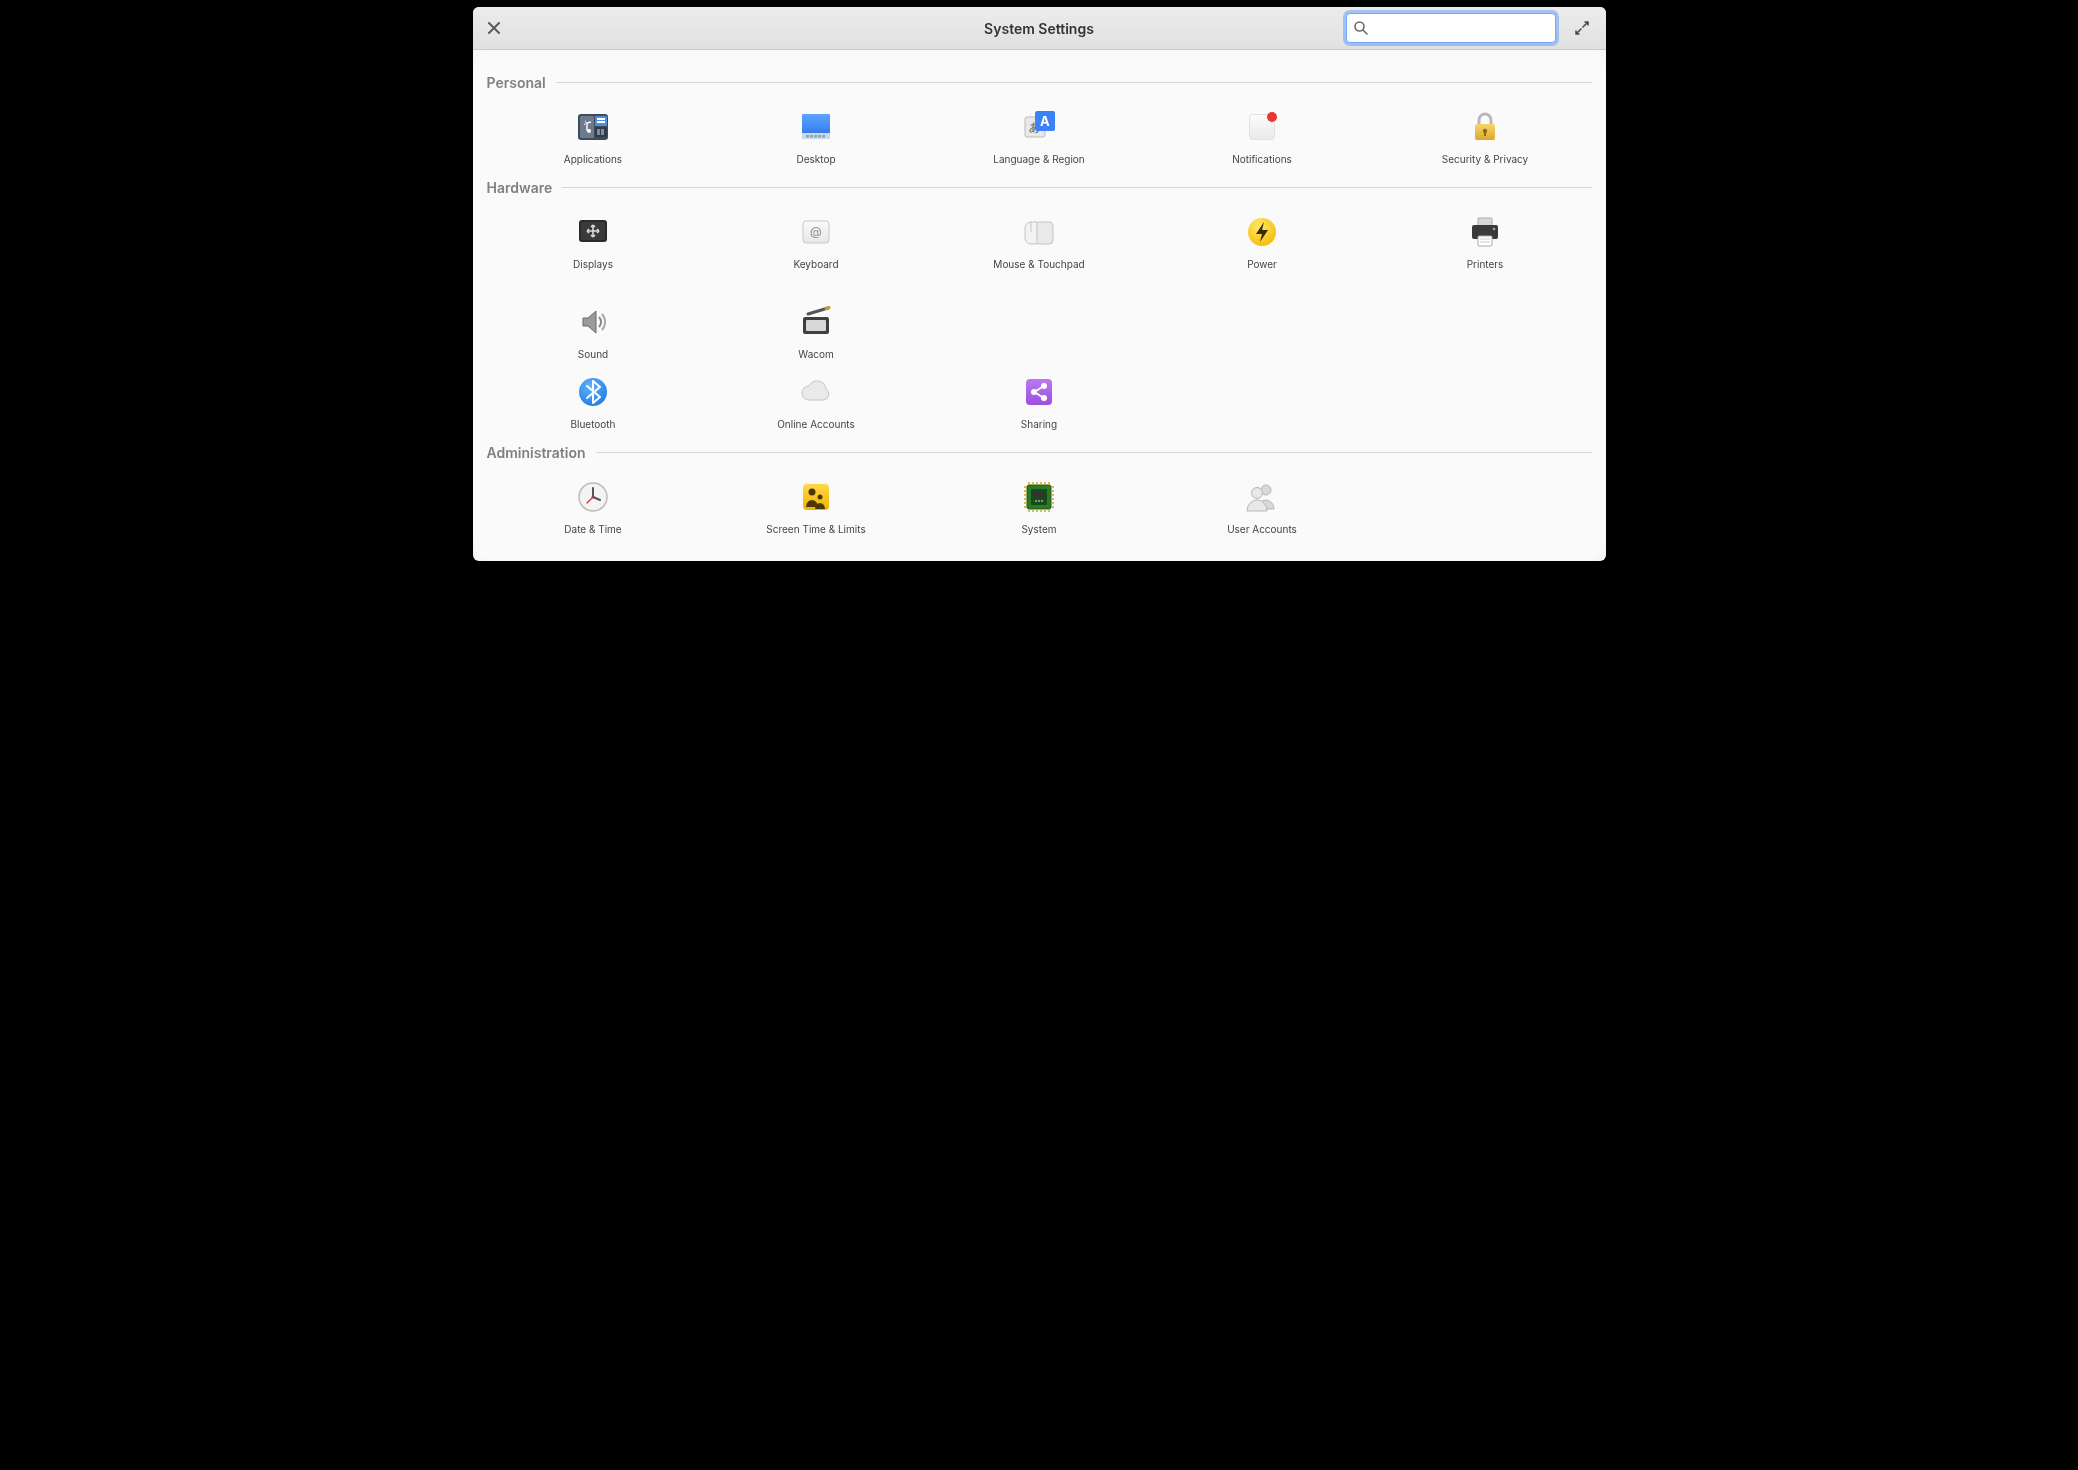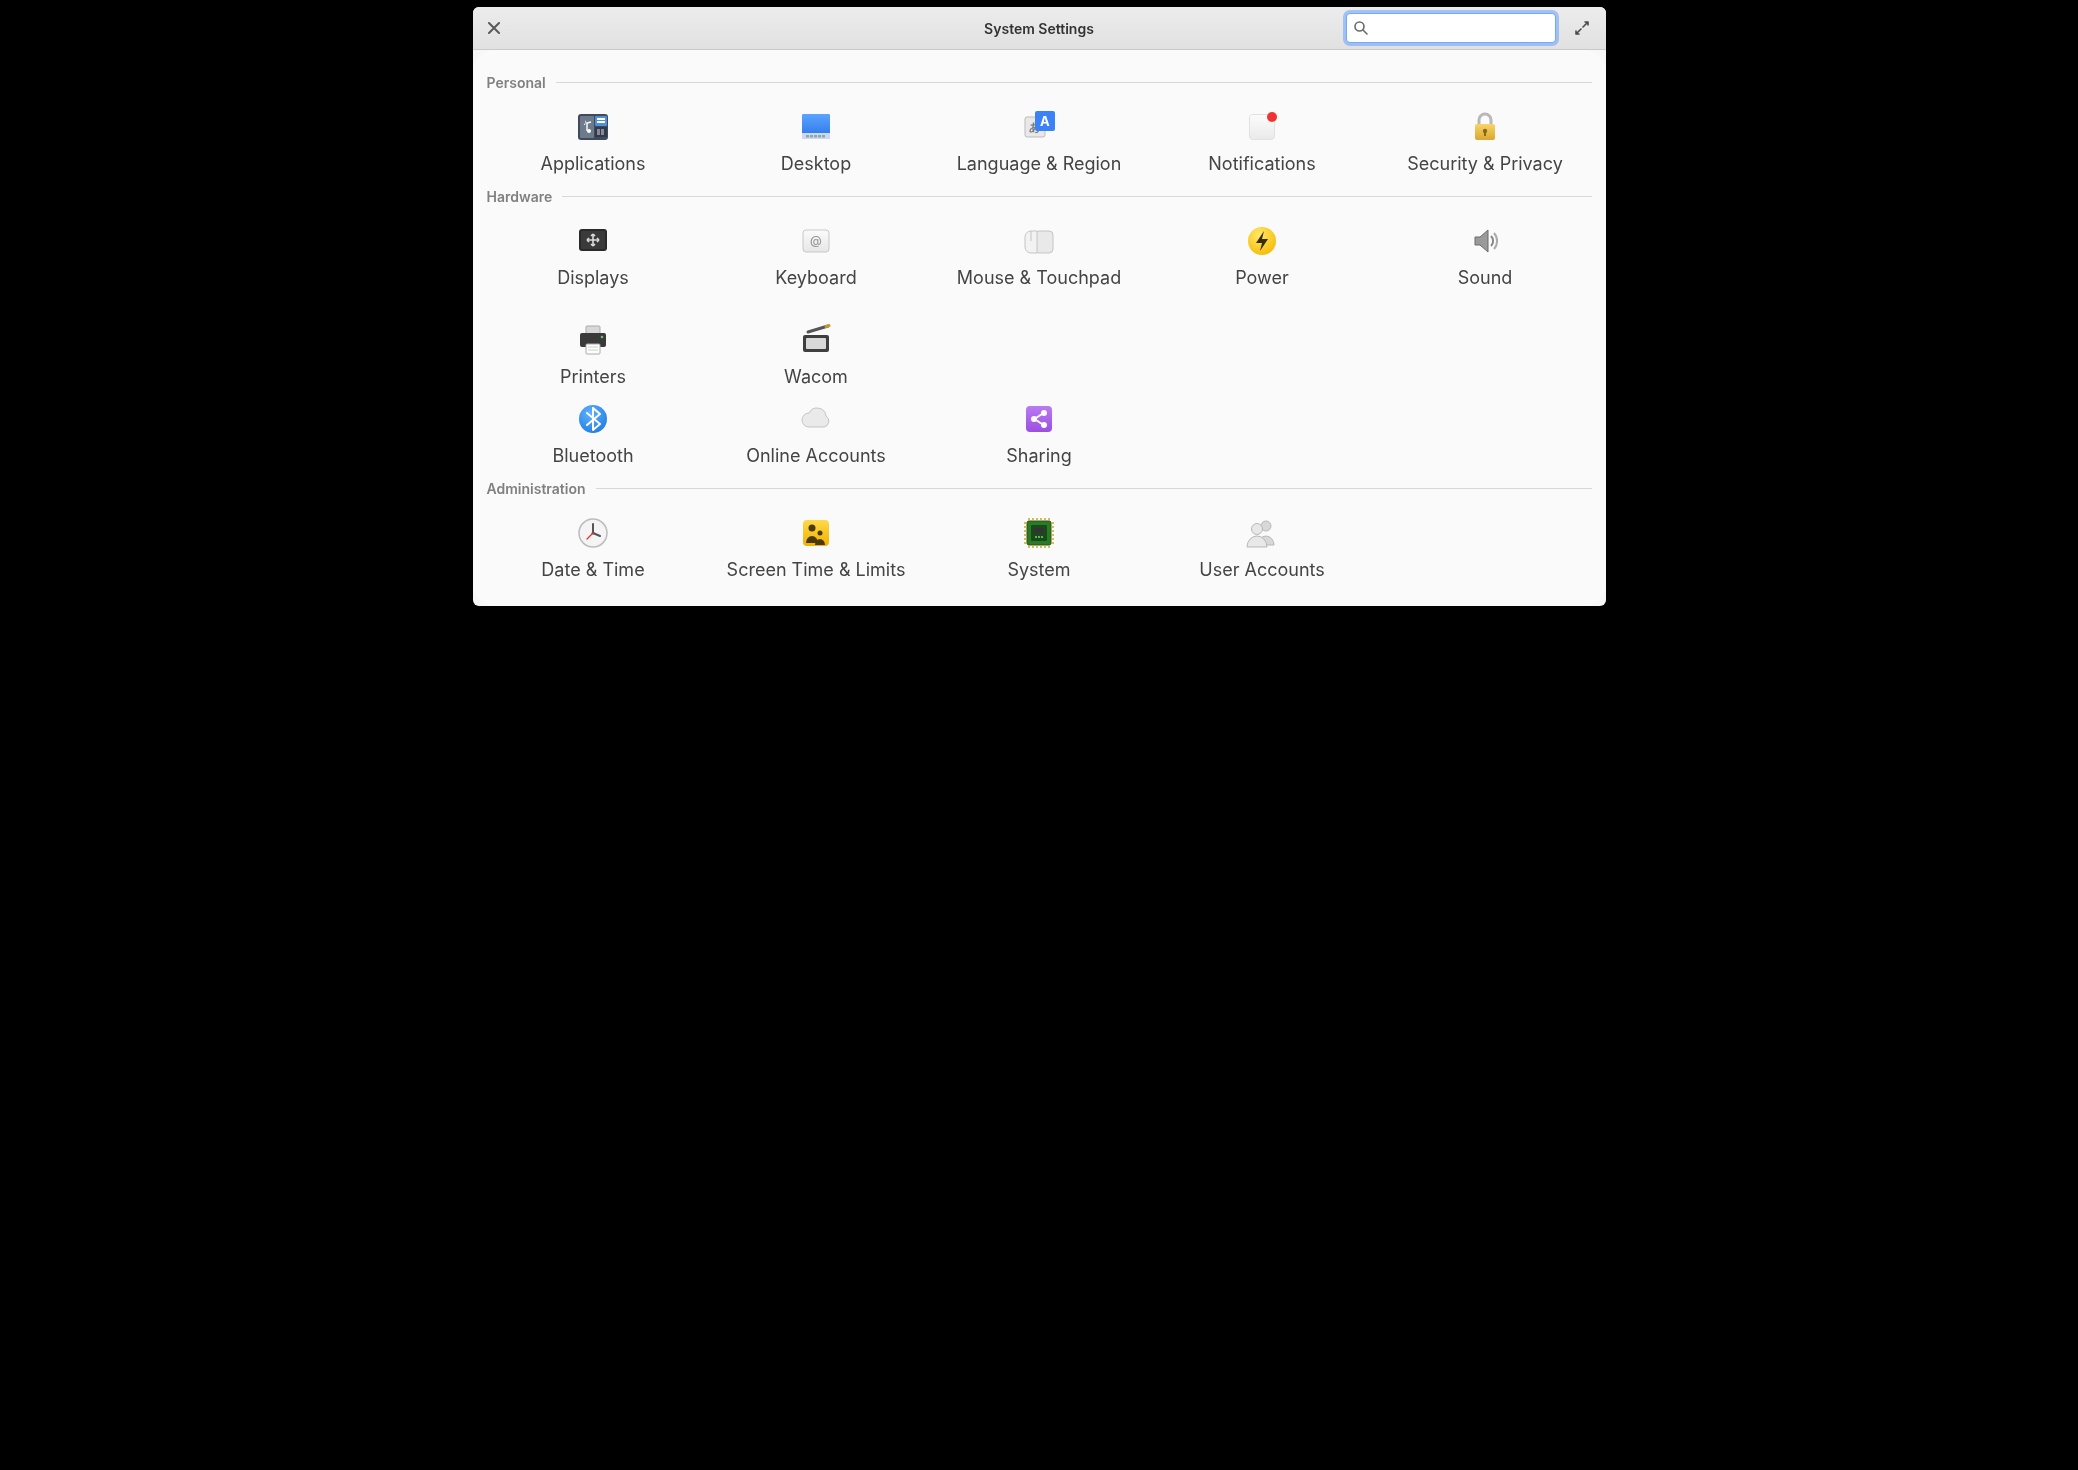--- a/index.html
+++ b/index.html
@@ -112,21 +112,21 @@
     column-gap: 10px;
   }
   .item {
     display: flex;
     flex-direction: column;
     align-items: center;
     gap: 8px;
     cursor: default;
   }
   .item .label {
-    font-size: 18px;
+    font-size: 10px;
     color: #444;
     text-align: center;
   }
   .icon {
     width: 36px;
     height: 36px;
     display: flex;
     align-items: center;
     justify-content: center;
   }
@@ -309,39 +309,39 @@
                   </radialGradient>
                 </defs>
               <path d="M20 8 L12 20 H18 L16 28 L24 16 H18 Z" fill="#3a2a00"></path>
             </svg>
           </div>
           <div class="label">Power</div>
         </div>
         <div class="item">
           <div class="icon">
             <svg viewBox="0 0 36 36">
-              <path d="M8 14 H13 L21 7 V29 L13 22 H8 Z" fill="#9a9a9a" stroke="#6a6a6a"></path>
-              <path d="M24 13 a7 7 0 0 1 0 10" fill="none" stroke="#888" stroke-width="2"></path>
-              <path d="M27 10 a12 12 0 0 1 0 16" fill="none" stroke="#aaa" stroke-width="2"></path>
-            </svg>
-          </div>
-          <div class="label">Sound</div>
-        </div>
-        <div class="item">
-          <div class="icon">
-            <svg viewBox="0 0 36 36">
               <rect x="11" y="4" width="14" height="8" rx="1" fill="#d8d8d8" stroke="#aaa"></rect>
               <rect x="5" y="11" width="26" height="14" rx="2" fill="#3a3a3a"></rect>
               <rect x="11" y="22" width="14" height="10" rx="1" fill="#fff" stroke="#aaa"></rect>
               <line x1="13" y1="25" x2="23" y2="25" stroke="#ccc"></line>
               <line x1="13" y1="28" x2="23" y2="28" stroke="#ccc"></line>
               <circle cx="27" cy="15" r="1.3" fill="#6fc26f"></circle>
             </svg>
           </div>
           <div class="label">Printers</div>
+        </div>
+        <div class="item">
+          <div class="icon">
+            <svg viewBox="0 0 36 36">
+              <path d="M8 14 H13 L21 7 V29 L13 22 H8 Z" fill="#9a9a9a" stroke="#6a6a6a"></path>
+              <path d="M24 13 a7 7 0 0 1 0 10" fill="none" stroke="#888" stroke-width="2"></path>
+              <path d="M27 10 a12 12 0 0 1 0 16" fill="none" stroke="#aaa" stroke-width="2"></path>
+            </svg>
+          </div>
+          <div class="label">Sound</div>
         </div>
         <div class="item">
           <div class="icon">
             <svg viewBox="0 0 36 36">
               <rect x="5" y="13" width="26" height="17" rx="2" fill="#3f3f3f"></rect>
               <rect x="8" y="16" width="20" height="11" rx="1" fill="#d8d8d8"></rect>
               <path d="M10 10 L30 4" stroke="#555" stroke-width="3" stroke-linecap="round"></path>
               <path d="M28 4.6 L31 3.6" stroke="#c49a20" stroke-width="3" stroke-linecap="round"></path>
             </svg>
           </div>

